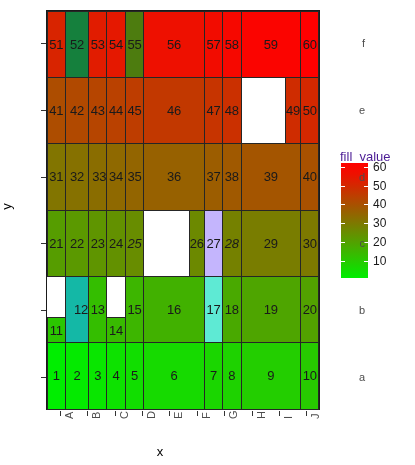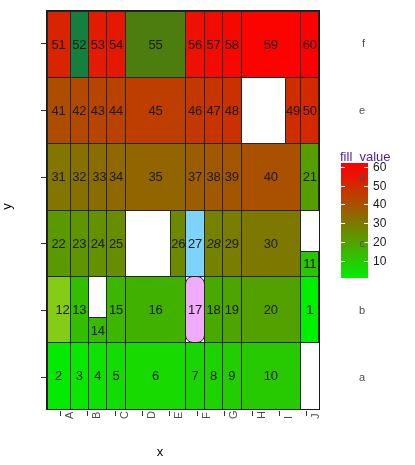--- a/index.html
+++ b/index.html
@@ -224,20 +224,23 @@
         </div>
         <div class="cell" style="background: rgb(138, 109, 0); justify-content: flex-end;">
           <span class="cell-label">33</span>
         </div>
         <div class="cell" style="background: rgb(143, 105, 0);">
           <span class="cell-label">34</span>
         </div>
         <div class="cell" style="background: rgb(147, 101, 0);">
           <span class="cell-label">35</span>
         </div>
+        <div class="cell" style="background: rgb(151, 97, 0);">
+          <span class="cell-label">36</span>
+        </div>
         <div class="cell" style="background: rgb(156, 93, 0);">
           <span class="cell-label">37</span>
         </div>
         <div class="cell" style="background: rgb(160, 89, 0);">
           <span class="cell-label">38</span>
         </div>
         <div class="cell" style="background: rgb(164, 85, 0);">
           <span class="cell-label">39</span>
         </div>
         <div class="cell" style="background: rgb(169, 81, 0);">
@@ -248,57 +251,57 @@
         </div>
         <div class="cell" style="background: rgb(91, 153, 0);">
           <span class="cell-label">22</span>
         </div>
         <div class="cell" style="background: rgb(95, 149, 0);">
           <span class="cell-label">23</span>
         </div>
         <div class="cell" style="background: rgb(99, 145, 0);">
           <span class="cell-label">24</span>
         </div>
-        <div class="cell" style="background: rgb(104, 141, 0);">
+        <div class="cell" style="background: rgb(104, 141, 0); font-style: italic;">
           <span class="cell-label">25</span>
         </div>
         <div class="cell" style="background: rgb(108, 137, 0); margin-left: 45px;">
           <span class="cell-label">26</span>
         </div>
-        <div class="cell" style="background: #7dd3fc; align-items: center;">
+        <div class="cell" style="background: #c4b5fd; align-items: center;">
           <span class="cell-label">27</span>
         </div>
         <div class="cell" style="background: rgb(117, 129, 0); font-style: italic;">
           <span class="cell-label">28</span>
         </div>
         <div class="cell" style="background: rgb(121, 125, 0);">
           <span class="cell-label">29</span>
         </div>
         <div class="cell" style="background: rgb(125, 121, 0);">
           <span class="cell-label">30</span>
         </div>
         <div class="cell" style="background: rgb(43, 198, 0); margin-top: 41px;">
           <span class="cell-label">11</span>
         </div>
-        <div class="cell" style="background: #84cc16; padding-left: 8px;">
+        <div class="cell" style="background: #14b8a6; padding-left: 8px;">
           <span class="cell-label">12</span>
         </div>
         <div class="cell" style="background: rgb(52, 190, 0);">
           <span class="cell-label">13</span>
         </div>
         <div class="cell" style="background: rgb(56, 186, 0); margin-top: 41px;">
           <span class="cell-label">14</span>
         </div>
         <div class="cell" style="background: rgb(61, 182, 0);">
           <span class="cell-label">15</span>
         </div>
         <div class="cell" style="background: rgb(65, 177, 0);">
           <span class="cell-label">16</span>
         </div>
-        <div class="cell" style="background: #f0abfc; border-radius: 8px;">
+        <div class="cell" style="background: #5eead4;">
           <span class="cell-label">17</span>
         </div>
         <div class="cell" style="background: rgb(73, 169, 0);">
           <span class="cell-label">18</span>
         </div>
         <div class="cell" style="background: rgb(78, 165, 0);">
           <span class="cell-label">19</span>
         </div>
         <div class="cell" style="background: rgb(82, 161, 0);">
           <span class="cell-label">20</span>

